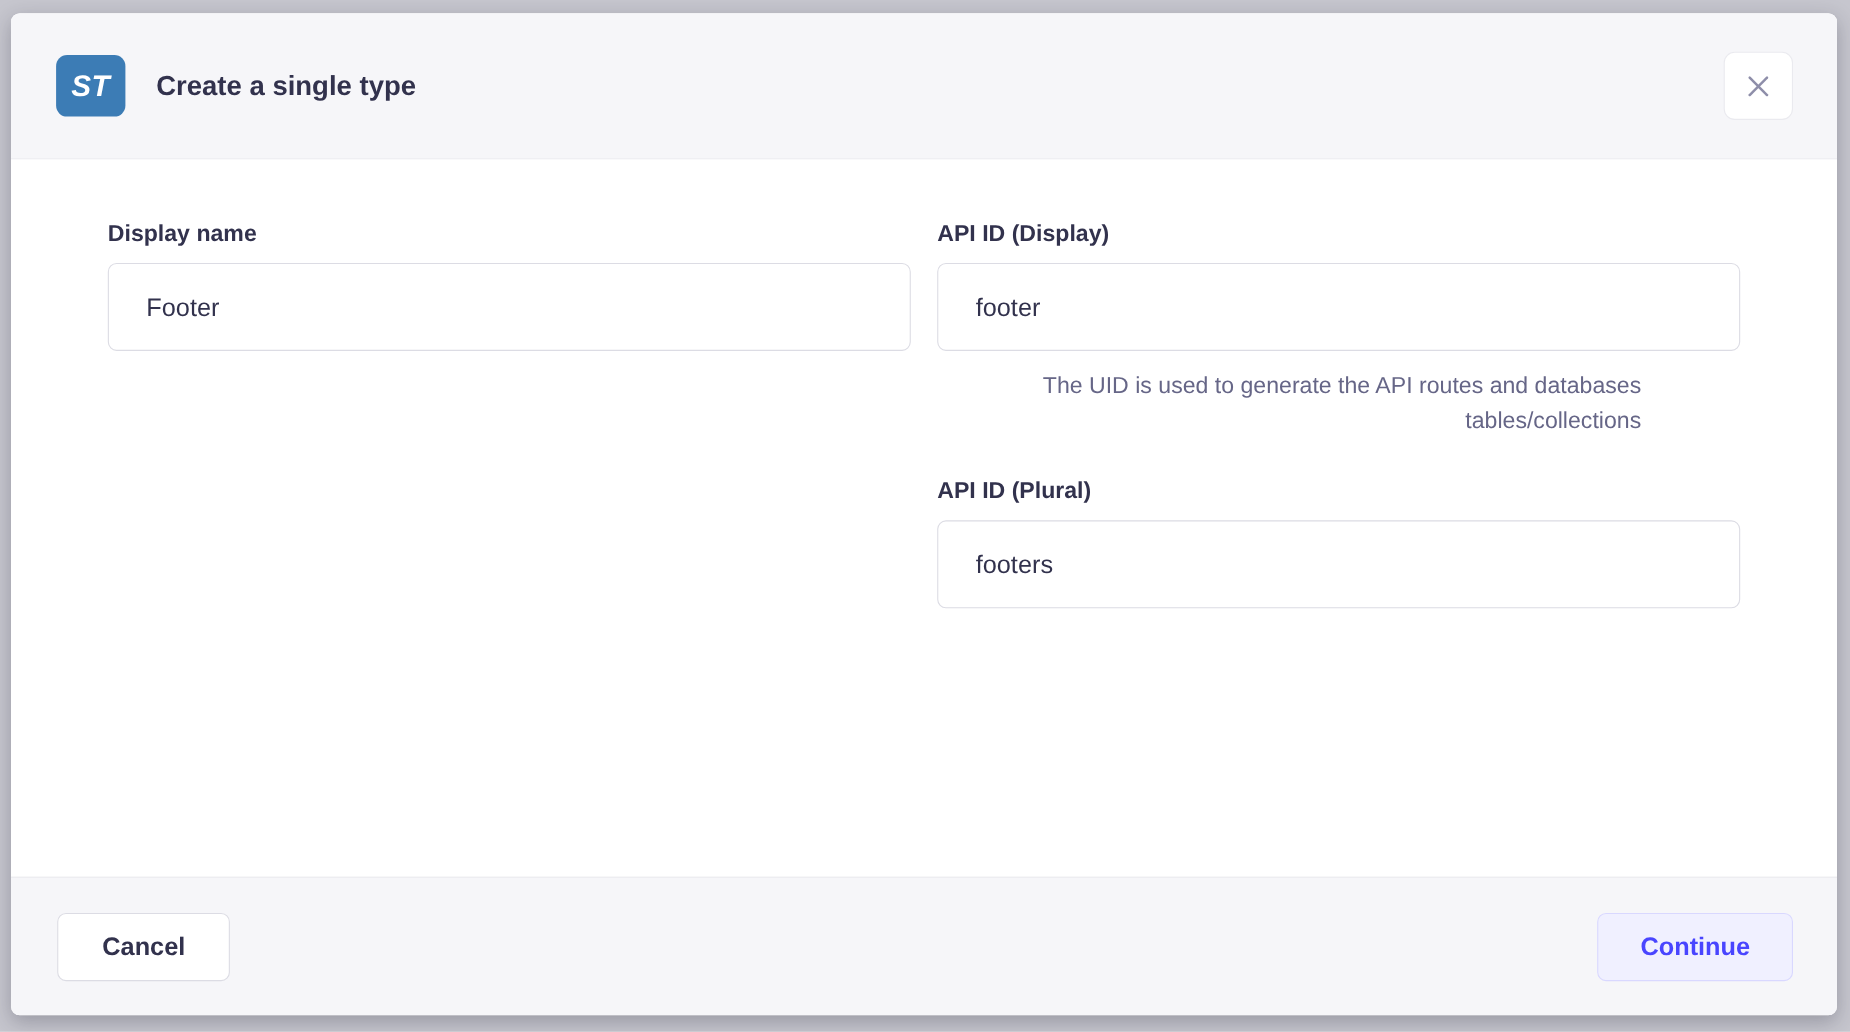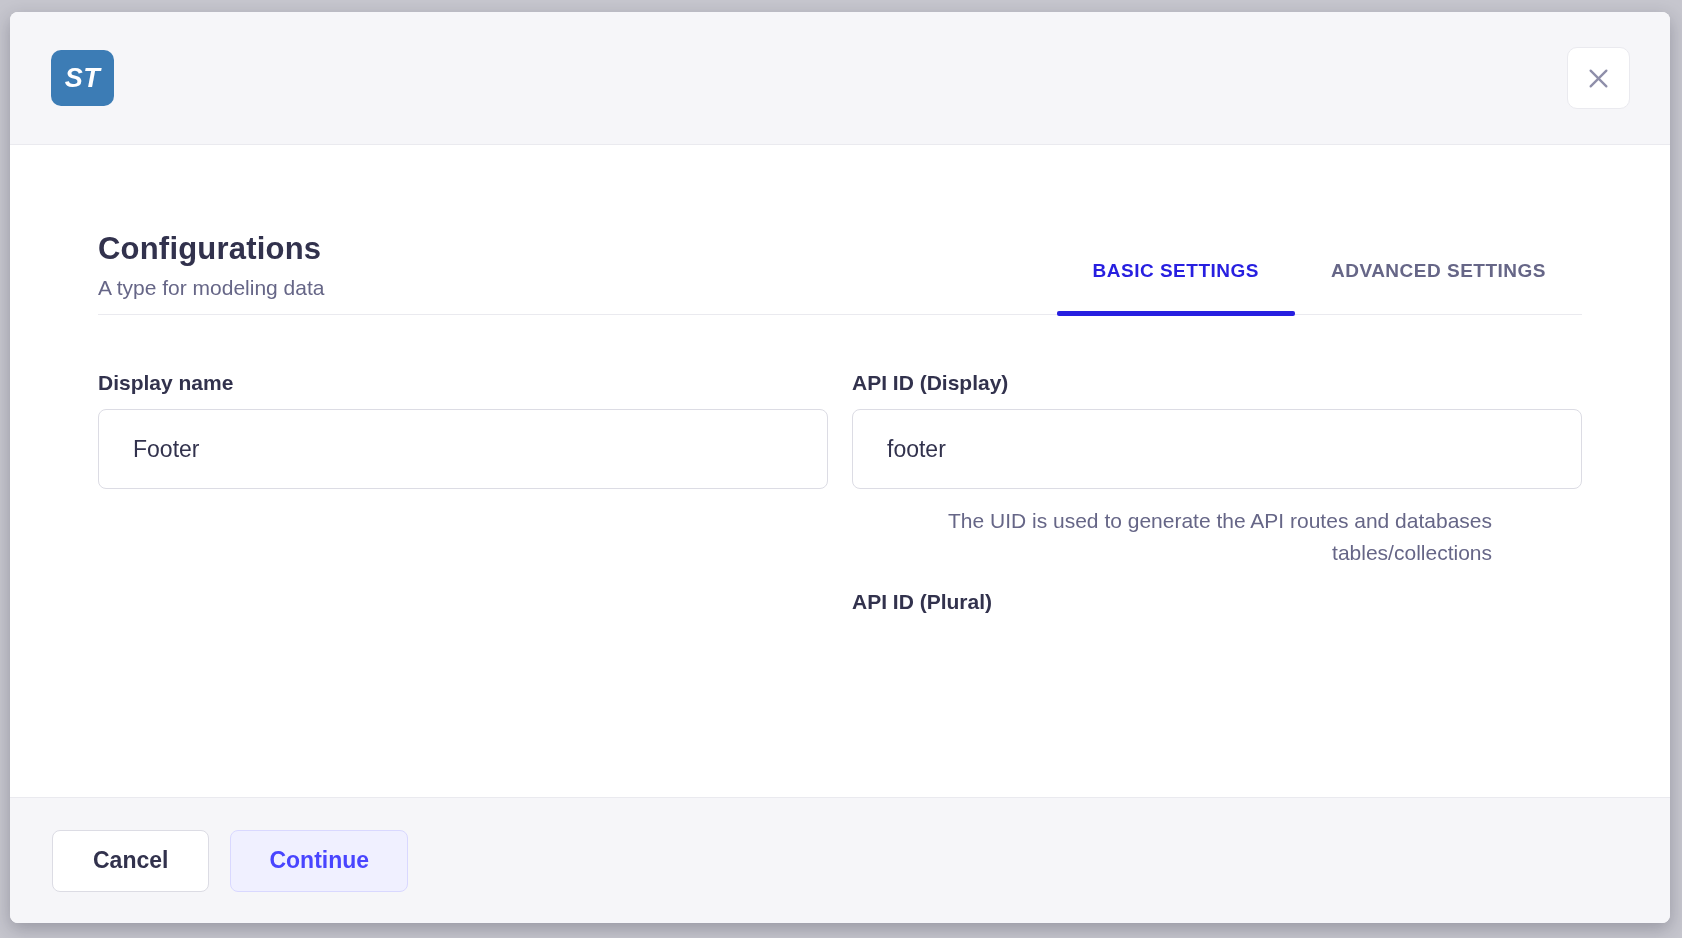--- a/index.html
+++ b/index.html
@@ -109,27 +109,27 @@
     outline:none;
   }
   .hint {
     margin-top:16px;
     max-width:640px;
     font-size:21px; line-height:32px;
     color:#666687;
     text-align:right;
   }
   .field + .field,
-  .field-spaced { margin-top:21px; }
+  .field-spaced { margin-top:36px; }
   
   .modal-footer {
     flex:0 0 126px;
     background:#F6F6F9;
     border-top:1px solid #EAEAEF;
-    display:flex; align-items:center; 
+    display:flex; align-items:center; justify-content:space-between;
     padding:0 40px 0 42px;
     gap:21px;
   }
   .btn {
     height:62px;
     border-radius:8px;
     font-family:inherit;
     font-size:23px; font-weight:700;
     cursor:pointer;
   }
@@ -150,61 +150,53 @@
 <body>
 
 <div class="backdrop" style="position:absolute;inset:0;">
 
   <div class="modal">
 
     <div class="modal-header">
       <div class="st-badge">
         <span>ST</span>
       </div>
+      <h2 class="modal-title">Create a single type</h2>
       <div class="close-btn">
         <span style="display:flex;">
           <svg width="27" height="27" viewBox="0 0 24 24" fill="none" stroke="#8E8EA9" stroke-width="2" stroke-linecap="round">
             <line x1="5" y1="5" x2="19" y2="19"></line>
             <line x1="19" y1="5" x2="5" y2="19"></line>
           </svg>
         </span>
       </div>
     </div>
 
     <div class="modal-body">
 
-      <div class="section-row">
-        <div class="section-head">
-          <h1 class="section-title">Configurations</h1>
-          <div class="section-subtitle">A type for modeling data</div>
-        </div>
-        <div class="tabs">
-          <div class="tab active">BASIC SETTINGS</div>
-          <div class="tab">ADVANCED SETTINGS</div>
-        </div>
-      </div>
 
       <div class="form-grid">
 
         <div class="col">
           <div class="field">
             <label class="field-label">Display name</label>
             <input class="text-input" type="text" value="Footer" style="">
           </div>
         </div>
 
         <div class="col">
           <div class="field">
             <label class="field-label">API ID (Display)</label>
             <input class="text-input" type="text" value="footer" style="">
             <div class="hint">The UID is used to generate the API routes and databases tables/collections</div>
           </div>
 
           <div class="field">
             <label class="field-label">API ID (Plural)</label>
+            <input class="text-input" type="text" value="footers" style="">
           </div>
         </div>
 
       </div>
     </div>
 
     <div class="modal-footer">
       <button class="btn btn-cancel">Cancel</button>
       <button class="btn btn-continue">Continue</button>
     </div>

